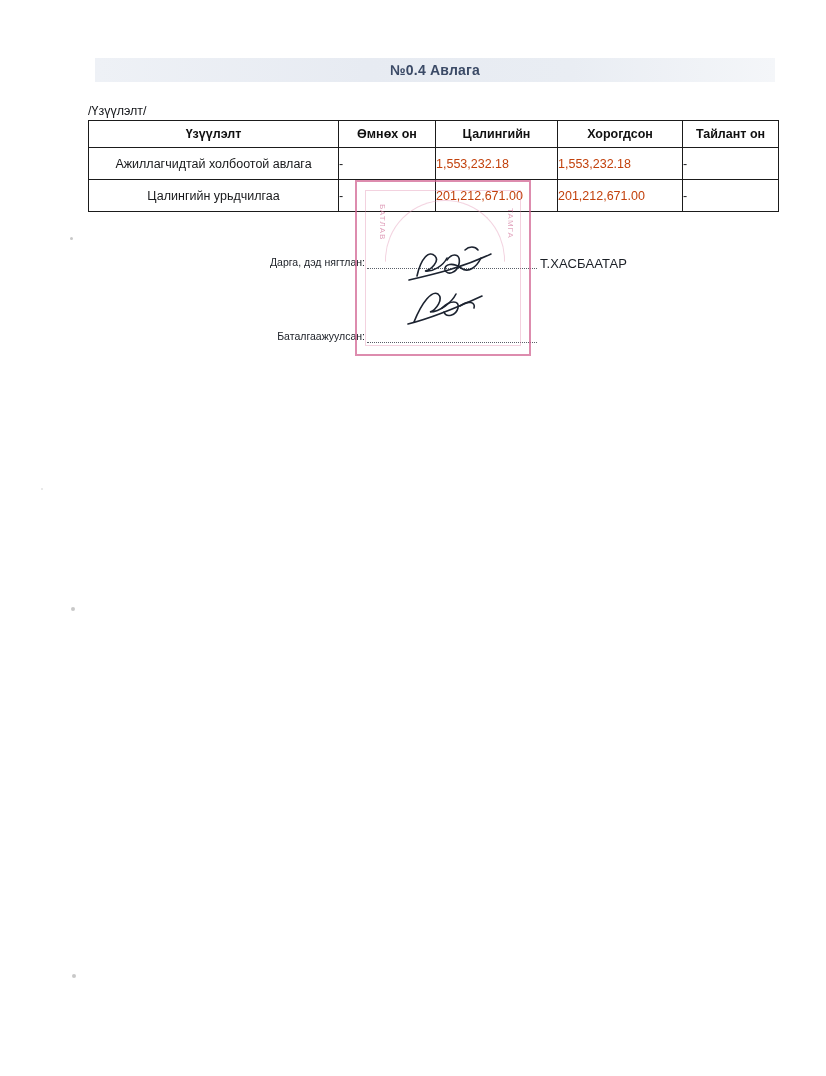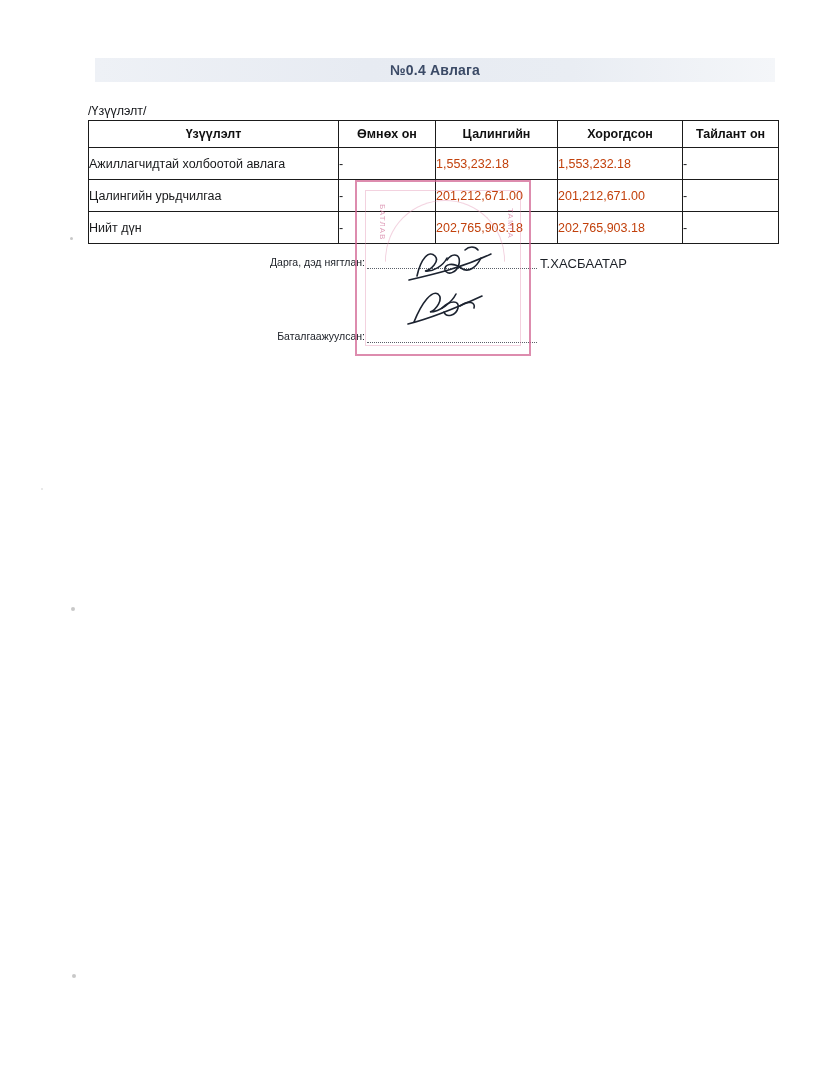--- a/index.html
+++ b/index.html
@@ -82,21 +82,21 @@
     height: 31px;
   }
   .c-desc   { width: 250px; }
   .c-prev   { width: 97px; }
   .c-added  { width: 122px; }
   .c-red    { width: 125px; }
   .c-rep    { width: 96px; }
 
   td.desc {
     padding-left: 8px;
-    text-align: left;
+    text-align: center;
     color: #17181a;
     margin-left: 44px;
   }
   td.num {
     padding-right: 7px;
     text-align: left;
     color: #c2410c;
   }
   td.dash {
     padding-left: 6px;
@@ -246,27 +246,20 @@
         <td class="num">1,553,232.18</td>
         <td class="dash">-</td>
       </tr>
       <tr>
         <td class="desc">Цалингийн урьдчилгаа</td>
         <td class="dash">-</td>
         <td class="num">201,212,671.00</td>
         <td class="num">201,212,671.00</td>
         <td class="dash">-</td>
       </tr>
-      <tr>
-        <td class="desc">Нийт дүн</td>
-        <td class="dash">-</td>
-        <td class="num">202,765,903.18</td>
-        <td class="num">202,765,903.18</td>
-        <td class="dash">-</td>
-      </tr>
     </tbody>
   </table>
 </div>
 
 <div class="sig-block">
   <div class="sig-row r1">
     <span class="sig-label-wrap">Дарга, дэд нягтлан:</span>
     <span class="sig-dots"></span>
     <span class="sig-name">Т.ХАСБААТАР</span>
   </div>

